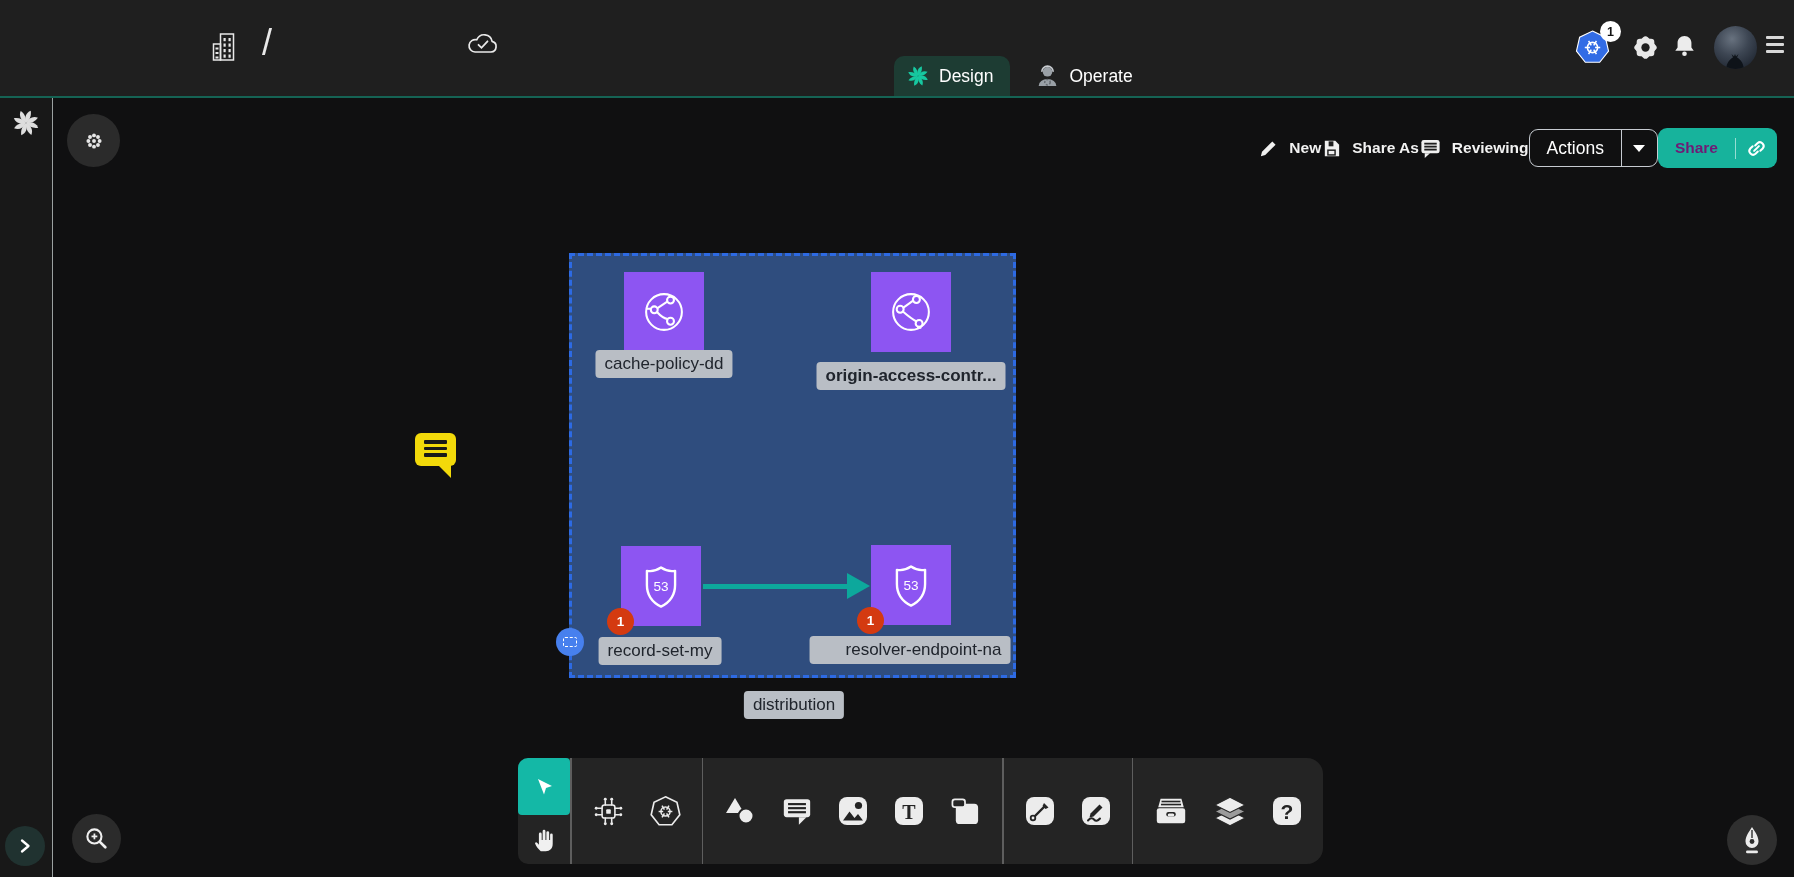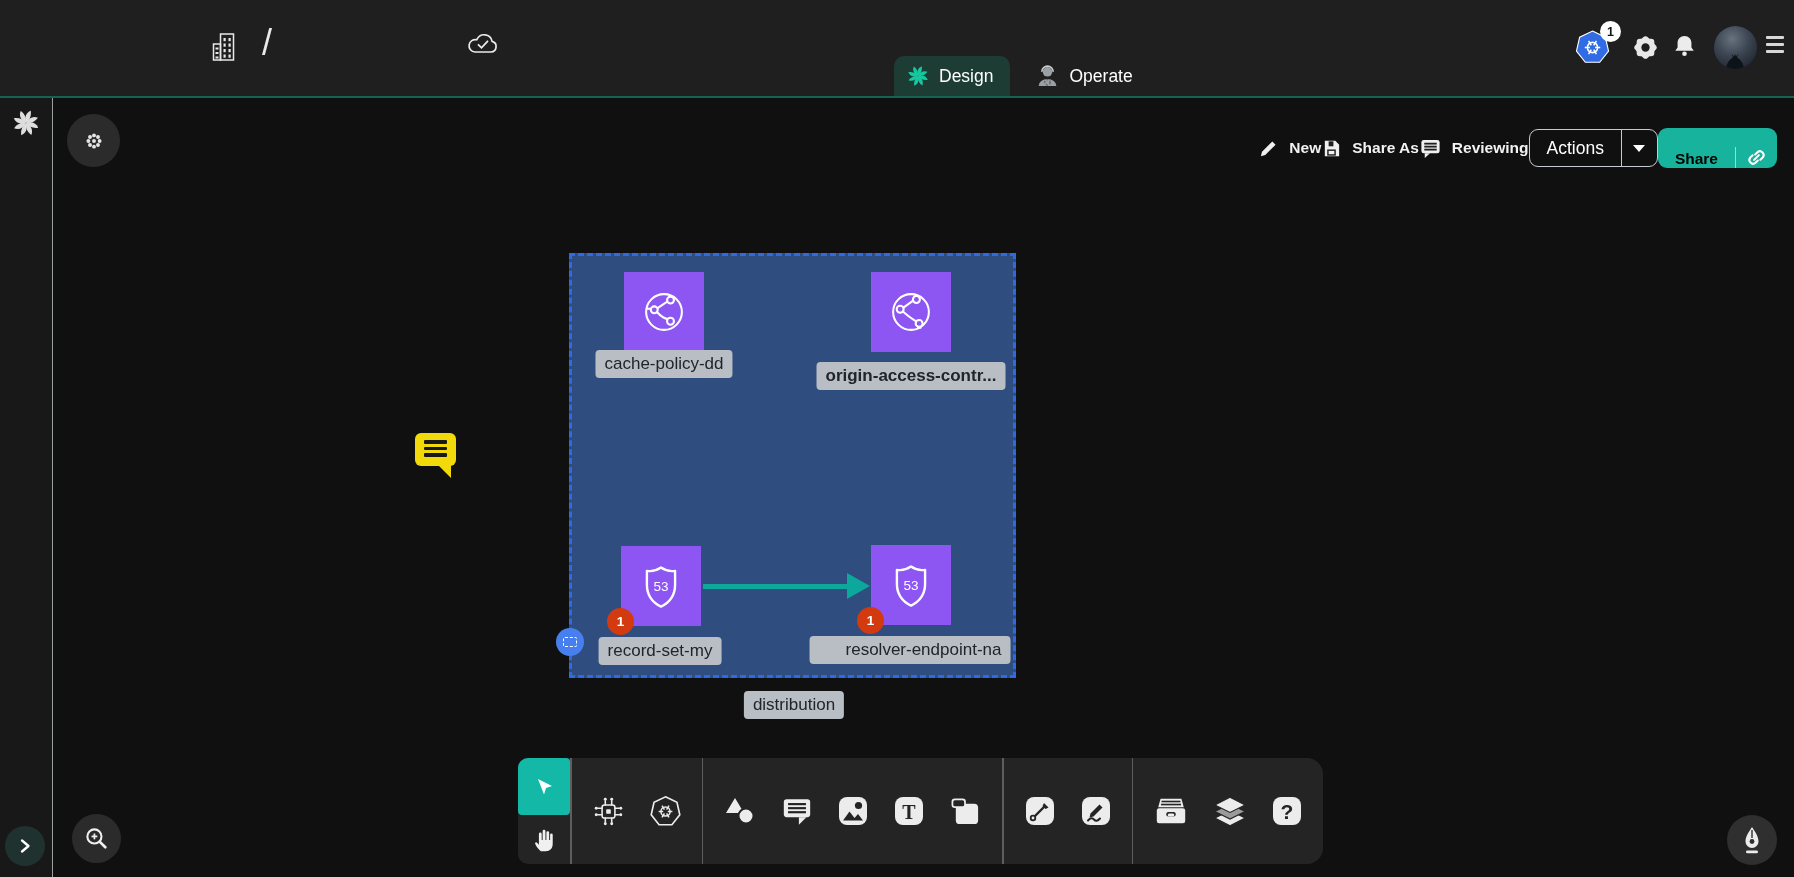--- a/index.html
+++ b/index.html
@@ -46,21 +46,21 @@
   .zoom-btn { left:72px; top:814px; width:49px; height:49px; background:#2b2b2b; }
   .nib-btn { left:1727px; top:815px; width:50px; height:50px; background:#2f2f2f; }
 
   
   .cv-toolbar { position:absolute; top:128px; right:17px; height:40px; display:flex; align-items:center; }
   .tbtn { display:flex; align-items:center; gap:10px; color:#f2f2f2; font-size:15.5px; font-weight:700; }
   .actions-btn { display:flex; align-items:stretch; height:38px; border:1.6px solid #c6cbd1; border-radius:9px; color:#fff; }
   .actions-main { display:flex; align-items:center; padding:0 17px; font-size:17.5px; }
   .actions-caret { width:36px; border-left:1.6px solid #c6cbd1; display:flex; align-items:center; justify-content:center; }
   .caret { width:0; height:0; border-left:6px solid transparent; border-right:6px solid transparent; border-top:7px solid #fff; }
-  .share-btn { display:flex; align-items:flex-end; height:40px; background:#17b39c; border-radius:9px; color:#000000; overflow:hidden; }
+  .share-btn { display:flex; align-items:center; height:40px; background:#17b39c; border-radius:9px; color:#701a75; overflow:hidden; }
   .share-main { display:flex; align-items:center; padding:0 17px; font-size:15.5px; font-weight:700; }
   .share-link { width:42px; border-left:1px solid rgba(255,255,255,.55); display:flex; align-items:center; justify-content:center; }
 
   
   .sel-group { position:absolute; left:569px; top:253px; width:447px; height:425px;
       background:#2f4d7e; border:3px dashed #2d6ae3; }
   .node { position:absolute; width:80px; height:80px; background:#8d55f2; display:flex;
           align-items:center; justify-content:center; }
   .pill { position:absolute; background:#b9bec5; color:#20252d; font-size:17px; line-height:1;
           padding:5px 9px 6px; border-radius:4px; white-space:nowrap; transform:translateX(-50%); }

